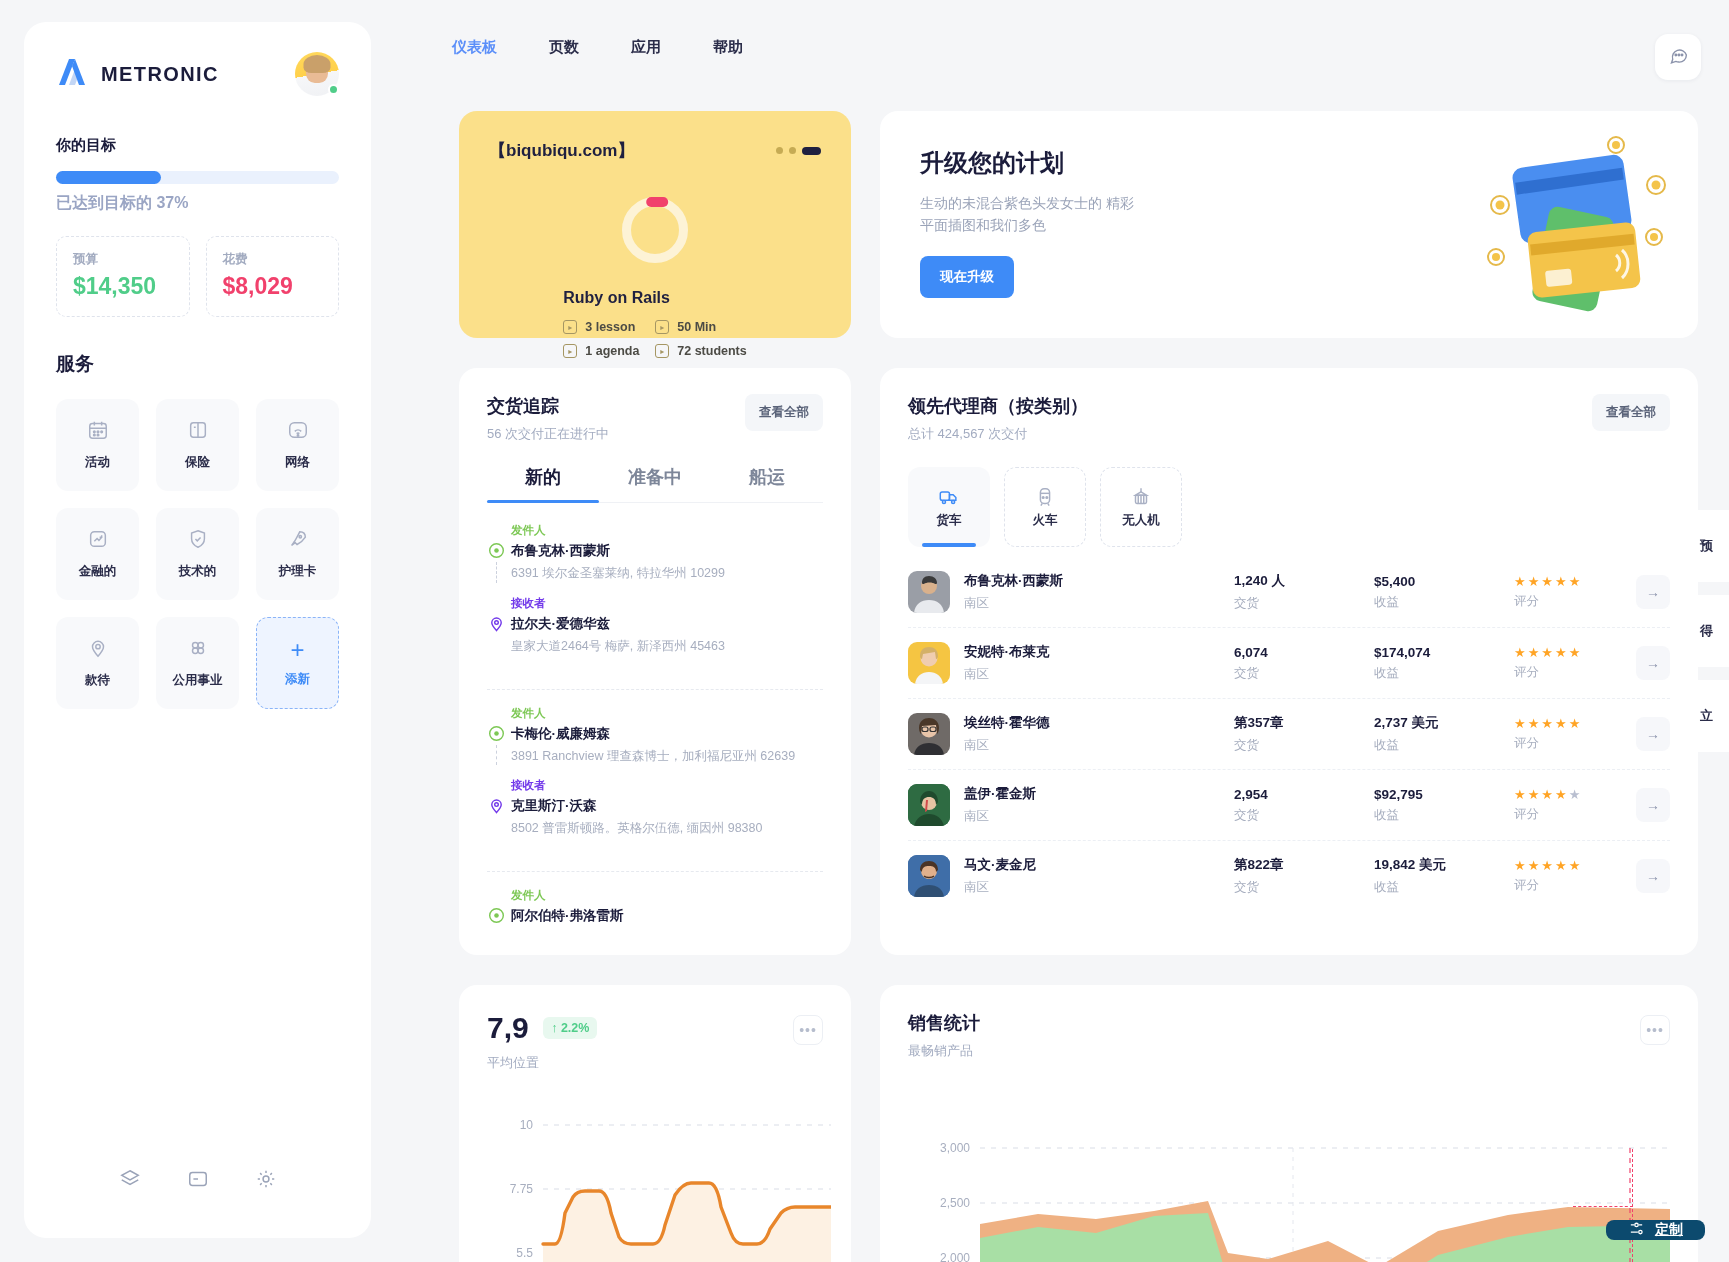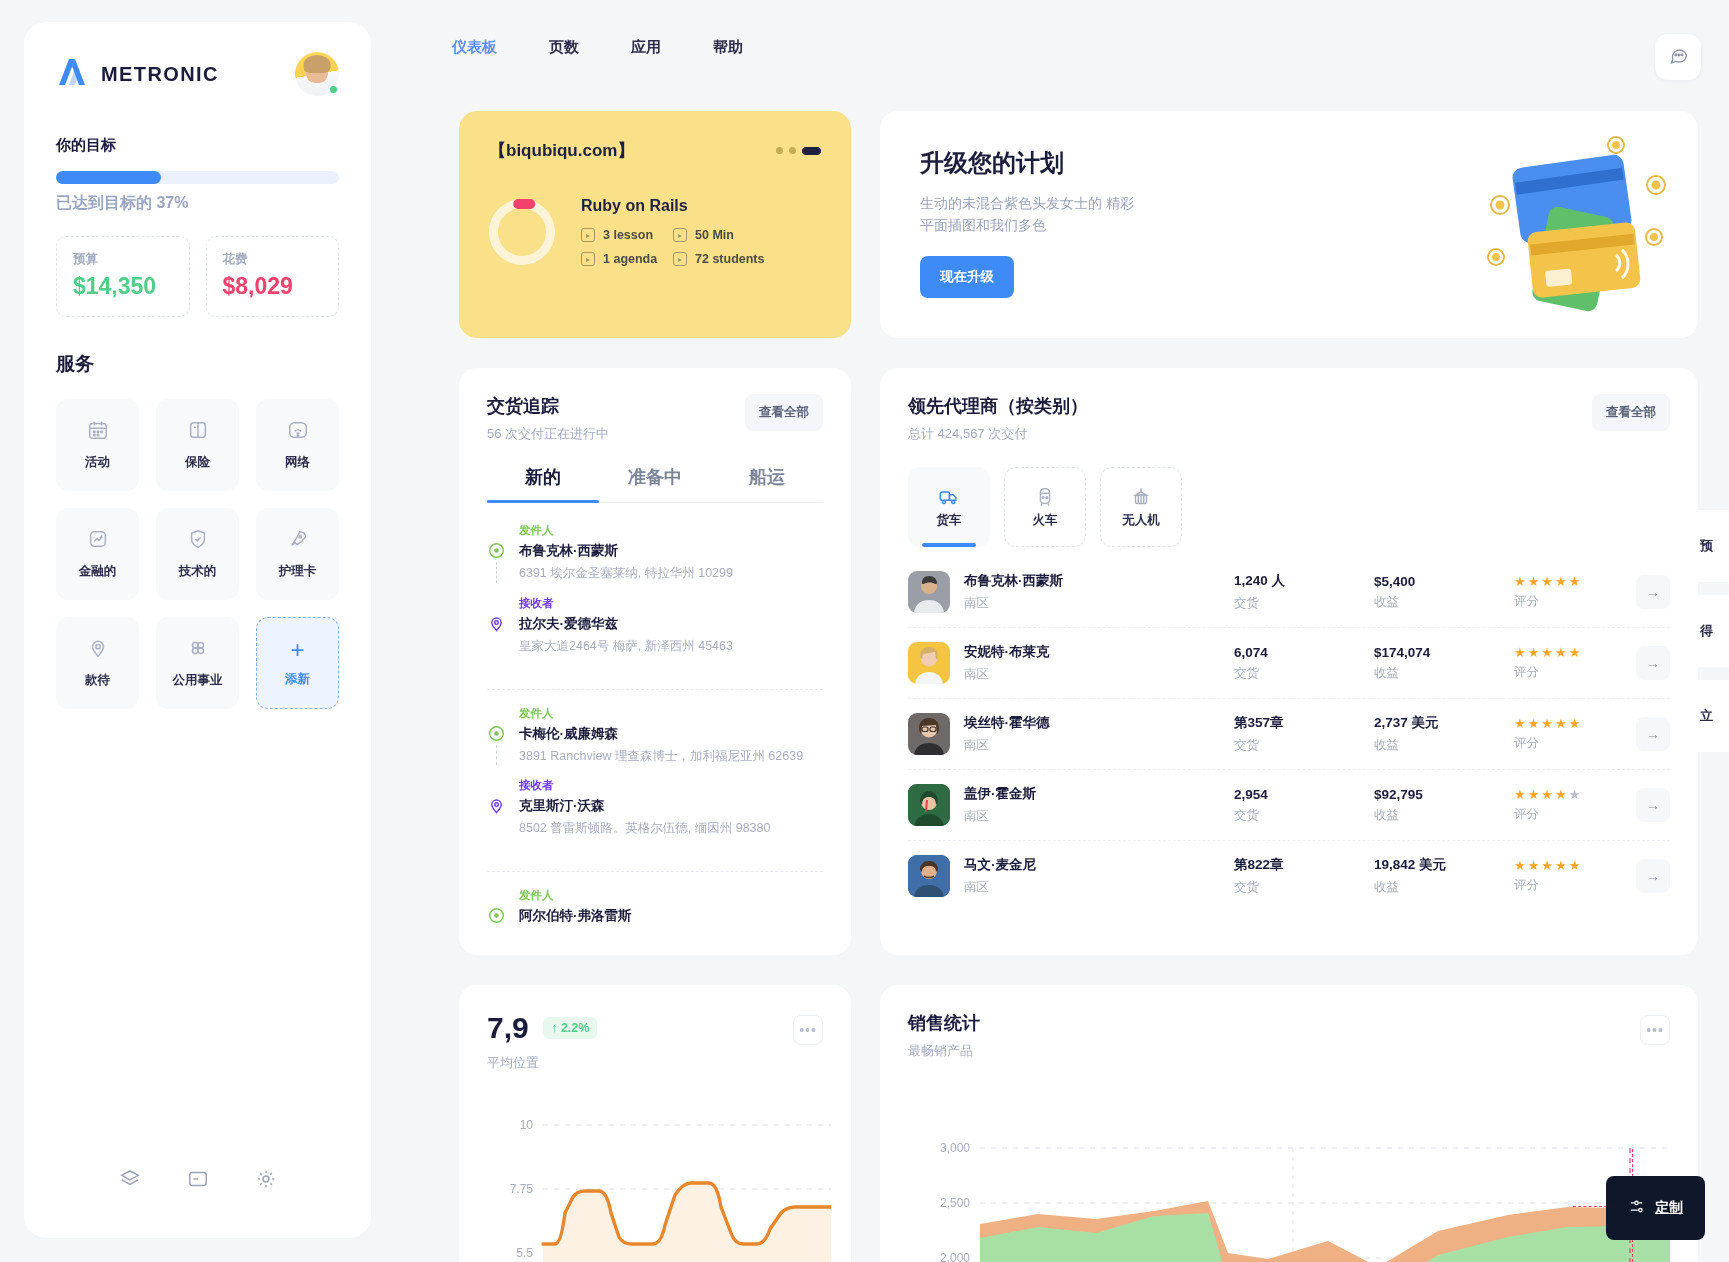--- a/index.html
+++ b/index.html
@@ -94,21 +94,21 @@
     position: absolute; left: 459px; top: 111px;
     width: 392px; height: 227px;
     background: #fbe08a; border-radius: 18px;
     padding: 28px 30px;
   }
   .yc-top { display: flex; align-items: center; justify-content: space-between; }
   .yc-title { font-size: 17px; font-weight: 700; color: #1f2040; }
   .dots { display: flex; align-items: center; gap: 6px; }
   .dot { width: 7px; height: 7px; border-radius: 50%; background: #c6ab54; }
   .dot.wide { width: 19px; height: 8px; border-radius: 5px; background: #1f2040; }
-  .yc-body { display: flex; align-items: center; gap: 26px; margin-top: 35px; }
+  .yc-body { display: flex; align-items: center; gap: 26px; margin-top: 35px; flex-direction: column; }
   .ring { width: 66px; height: 66px; border-radius: 50%; border: 9px solid #fdf3d6; position: relative; flex: none; }
   .ring::after {
     content: ""; position: absolute; left: 50%; top: -9px; transform: translateX(-40%);
     width: 22px; height: 10px; border-radius: 6px; background: #f1416c;
   }
   .course-name { font-size: 16px; font-weight: 700; color: #1f2040; }
   .meta-grid { margin-top: 13px; display: grid; grid-template-columns: 92px auto; row-gap: 10px; }
   .meta { display: flex; align-items: center; gap: 8px; font-size: 12.5px; font-weight: 700; color: #4c4b45; }
   .meta-ico {
     width: 14px; height: 14px; border: 1.3px solid #a59663; border-radius: 3px;
@@ -149,21 +149,21 @@
     font-weight: 700; color: #7d8699; position: relative; cursor: pointer;
   }
   .tab.active { color: #1b1c3b; }
   .tab.active::after {
     content: ""; position: absolute; left: 0; right: 0; bottom: -1px; height: 3px;
     border-radius: 2px; background: #3e8bf7;
   }
   .track-list { margin-top: 20px; }
   .track-item { position: relative; padding-bottom: 10px; }
   .track-sep { border-bottom: 1px dashed #e6e9ef; margin: 10px 0 16px 0; }
-  .leg { display: flex; gap: 14px; margin-bottom: 13px; position: relative; }
+  .leg { display: flex; gap: 6px; margin-bottom: 13px; position: relative; }
   .leg-icons { width: 18px; flex: none; display: flex; flex-direction: column; align-items: center; padding-top: 19px; }
   .mk { width: 17px; height: 17px; flex:none; }
   .leg-line { flex: 1; width: 1px; border-left: 1px dashed #ccd1dd; margin-top: 3px; min-height: 14px;}
   .leg-text { flex: 1; }
   .leg-role { font-size: 11.5px; font-weight: 700; }
   .role-sender { color: #7dc855; }
   .role-receiver { color: #7239ea; }
   .leg-name { margin-top: 4px; font-size: 13.5px; font-weight: 700; color: #1b1c3b; }
   .leg-addr { margin-top: 4px; font-size: 12.5px; color: #a7aebf; line-height: 1.5; }
 
@@ -238,22 +238,22 @@
   .right-panel {
     position: absolute; right: 0; top: 510px; width: 42px;
   }
   .rp-card {
     background: #fff; border-radius: 12px 0 0 12px; margin-bottom: 13px;
     height: 72px; display: flex; align-items: center; padding-left: 13px;
     font-size: 13px; color: #2b2d4a; font-weight: 600; overflow: hidden;
   }
   .customize-btn {
     position: absolute; right: 24px; bottom: 22px;
-    background: #0f172a; color: #fff; border-radius: 8px;
-    padding: 22px 22px; display: flex; align-items: center; gap: 10px;
+    background: #0c4a6e; color: #fff; border-radius: 8px;
+    padding: 0 22px; display: flex; align-items: center; gap: 10px;
     font-size: 14px; font-weight: 700; border: none; cursor: pointer;
     z-index: 20;
     text-decoration: underline;
   }
   .dash-v {
     position: absolute; right: 96px; top: 1149px; bottom: 0; width: 0;
     border-left: 1px dashed #f1416c;
   }
   .dash-h {
     position: absolute; right: 96px; width: 60px; top: 1206px; height: 0;

